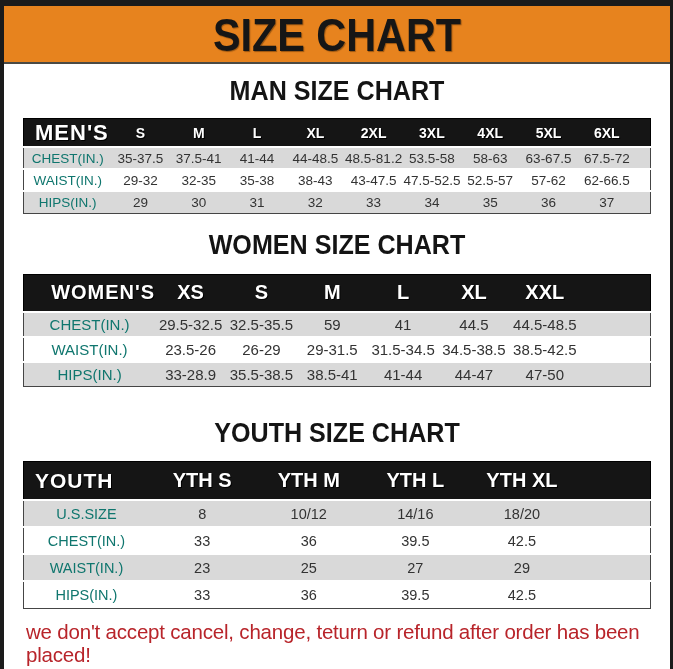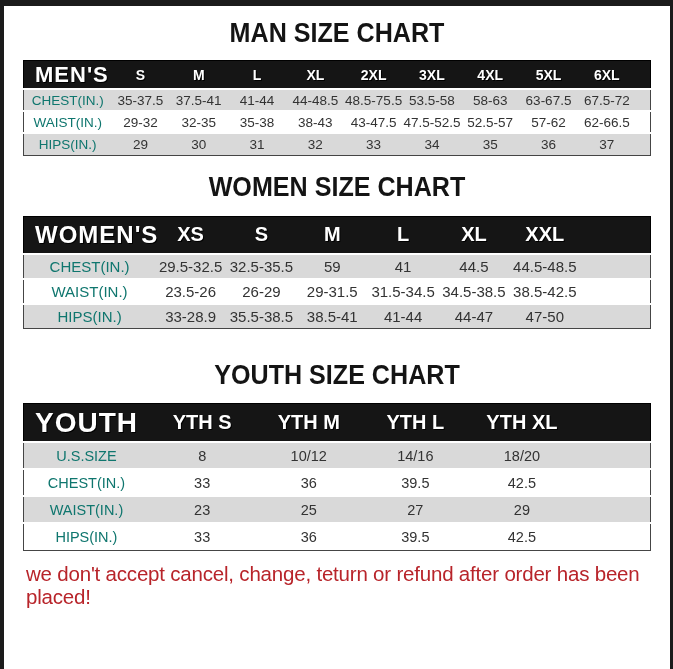--- a/index.html
+++ b/index.html
@@ -65,22 +65,22 @@
   }
   thead th.corner {
     text-align: left;
     padding-left: 11px;
     letter-spacing: 1px;
   }
   .tbl-men   thead th { height: 27px; font-size: 14px; }
   .tbl-women thead th { height: 36px; font-size: 20px; }
   .tbl-youth thead th { height: 37px; font-size: 20px; }
   .tbl-men   thead th.corner { font-size: 22px; }
-  .tbl-women thead th.corner { font-size: 24px; text-align: right; }
-  .tbl-youth thead th.corner { font-size: 28px; }
+  .tbl-women thead th.corner { font-size: 20px; text-align: right; }
+  .tbl-youth thead th.corner { font-size: 21px; }
   tbody tr { border-top: 2px solid #ffffff; background: #ffffff; }
   tbody tr:nth-child(odd) { background: #d9d9d9; }
   tbody td {
     text-align: center;
     color: #333333;
     padding: 0;
     white-space: nowrap;
   }
   tbody td.rowlabel { color: #0f766e; }
   .tbl-men   tbody tr { height: 22px; } .tbl-men   tbody td { font-size: 13.5px; }
@@ -93,20 +93,23 @@
     font-size: 20.5px;
     line-height: 23px;
     letter-spacing: -0.2px;
   }
 </style>
 </head>
 <body>
 
 <div class="page">
 
+  <div class="banner">
+    <div class="title">SIZE CHART</div>
+  </div>
 
   <div class="section-heading heading-man">MAN SIZE CHART</div>
 
   <table class="tbl-men">
     <colgroup>
       <col style="width:14%">
       <col style="width:9.3%">
         <col style="width:9.3%">
         <col style="width:9.3%">
         <col style="width:9.3%">
@@ -132,21 +135,21 @@
         <th></th>
       </tr>
     </thead>
     <tbody>
       <tr>
         <td class="rowlabel">CHEST(IN.)</td>
         <td>35-37.5</td>
         <td>37.5-41</td>
         <td>41-44</td>
         <td>44-48.5</td>
-        <td>48.5-75.5</td>
+        <td>48.5-81.2</td>
         <td>53.5-58</td>
         <td>58-63</td>
         <td>63-67.5</td>
         <td>67.5-72</td>
         <td></td>
       </tr>
       <tr>
         <td class="rowlabel">WAIST(IN.)</td>
         <td>29-32</td>
         <td>32-35</td>

